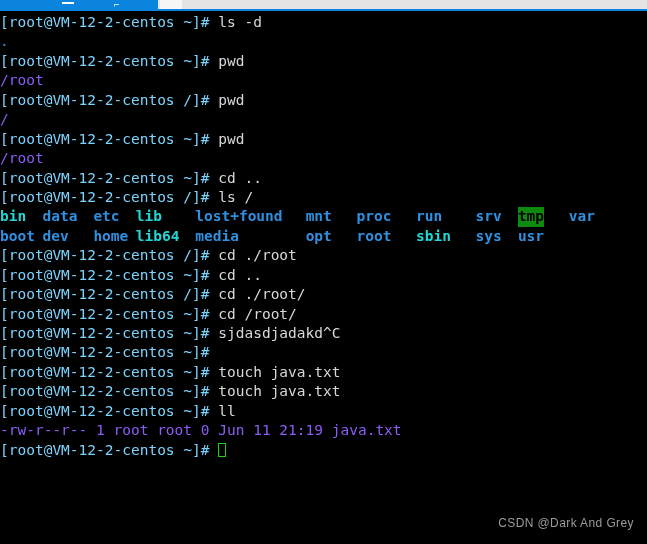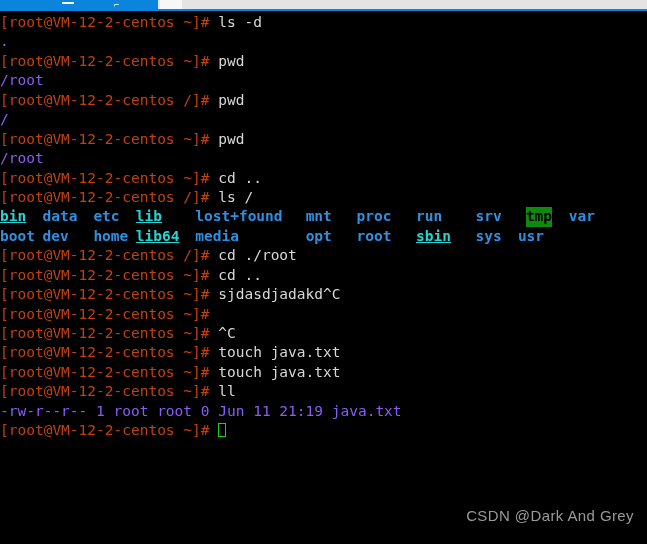--- a/index.html
+++ b/index.html
@@ -84,65 +84,64 @@
     padding: 0;
   }
   .line {
     height: 19.45px;
     line-height: 19.45px;
     font-size: 14.5px;
     white-space: pre;
     color: #cccccc;
     letter-spacing: 0px;
   }
-  .prompt   { color: #c2410c; }
+  .prompt   { color: #7dd3fc; }
   .fg-white { color: #8b5cf6; }
   .fg-dir   { color: #2f8fe0; }
   .cmd      { color: #d8d8d8; }
 
   
   .ls-row {
     height: 19.45px;
     line-height: 19.45px;
     font-size: 14.5px;
     white-space: pre;
     position: relative;
   }
   .ls-cell {
     position: absolute;
     top: 0;
     white-space: pre;
     font-weight: bold;
   }
   .c-dir  { color: #2f8fe0; }
-  .c-link { color: #24d5d5; text-decoration: underline; }
+  .c-link { color: #24d5d5; }
   .c-tmp  {
     color: #000000;
     background: #0f8a0f;
-    margin-left: 8px;
   }
 
   
   .cursor {
     display: inline-block;
     width: 8px;
     height: 14px;
     border: 1.5px solid #14d414;
     box-sizing: border-box;
     vertical-align: -2px;
   }
 
   
   #watermark {
     position: absolute;
     right: 13px;
-    bottom: 20px;
+    bottom: 14px;
     color: #9a9a9a;
     font-family: "Liberation Sans", sans-serif;
-    font-size: 15px;
+    font-size: 12px;
     letter-spacing: 0.4px;
   }
 </style>
 </head>
 <body>
 
 <div id="tabstrip">
   <div class="tab-active">
     <div class="tab-minimize"></div>
     <div class="tab-glyph">⌐</div>
@@ -160,23 +159,24 @@
     <div class="line"><span class="prompt">[root@VM-12-2-centos /]# </span><span class="cmd">pwd</span></div>
     <div class="line"><span class="fg-white">/</span></div>
     <div class="line"><span class="prompt">[root@VM-12-2-centos ~]# </span><span class="cmd">pwd</span></div>
     <div class="line"><span class="fg-white">/root</span></div>
     <div class="line"><span class="prompt">[root@VM-12-2-centos ~]# </span><span class="cmd">cd ..</span></div>
     <div class="line"><span class="prompt">[root@VM-12-2-centos /]# </span><span class="cmd">ls /</span></div>
     <div class="ls-row"><span class="ls-cell c-link" style="left: 0px;">bin</span><span class="ls-cell c-dir" style="left: 42.45px;">data</span><span class="ls-cell c-dir" style="left: 93.39px;">etc</span><span class="ls-cell c-link" style="left: 135.84px;">lib</span><span class="ls-cell c-dir" style="left: 195.27px;">lost+found</span><span class="ls-cell c-dir" style="left: 305.64px;">mnt</span><span class="ls-cell c-dir" style="left: 356.58px;">proc</span><span class="ls-cell c-dir" style="left: 416.01px;">run</span><span class="ls-cell c-dir" style="left: 475.44px;">srv</span><span class="ls-cell c-tmp" style="left: 517.89px;">tmp</span><span class="ls-cell c-dir" style="left: 568.83px;">var</span></div>
     <div class="ls-row"><span class="ls-cell c-dir" style="left: 0px;">boot</span><span class="ls-cell c-dir" style="left: 42.45px;">dev</span><span class="ls-cell c-dir" style="left: 93.39px;">home</span><span class="ls-cell c-link" style="left: 135.84px;">lib64</span><span class="ls-cell c-dir" style="left: 195.27px;">media</span><span class="ls-cell c-dir" style="left: 305.64px;">opt</span><span class="ls-cell c-dir" style="left: 356.58px;">root</span><span class="ls-cell c-link" style="left: 416.01px;">sbin</span><span class="ls-cell c-dir" style="left: 475.44px;">sys</span><span class="ls-cell c-dir" style="left: 517.89px;">usr</span></div>
     <div class="line"><span class="prompt">[root@VM-12-2-centos /]# </span><span class="cmd">cd ./root</span></div>
     <div class="line"><span class="prompt">[root@VM-12-2-centos ~]# </span><span class="cmd">cd ..</span></div>
+    <div class="line"><span class="prompt">[root@VM-12-2-centos /]# </span><span class="cmd">cd ./root/</span></div>
+    <div class="line"><span class="prompt">[root@VM-12-2-centos ~]# </span><span class="cmd">cd /root/</span></div>
     <div class="line"><span class="prompt">[root@VM-12-2-centos ~]# </span><span class="cmd">sjdasdjadakd^C</span></div>
     <div class="line"><span class="prompt">[root@VM-12-2-centos ~]# </span><span class="cmd"></span></div>
-    <div class="line"><span class="prompt">[root@VM-12-2-centos ~]# </span><span class="cmd">^C</span></div>
     <div class="line"><span class="prompt">[root@VM-12-2-centos ~]# </span><span class="cmd">touch java.txt</span></div>
     <div class="line"><span class="prompt">[root@VM-12-2-centos ~]# </span><span class="cmd">touch java.txt</span></div>
     <div class="line"><span class="prompt">[root@VM-12-2-centos ~]# </span><span class="cmd">ll</span></div>
     <div class="line"><span class="fg-white">-rw-r--r-- 1 root root 0 Jun 11 21:19 java.txt</span></div>
     <div class="line"><span class="prompt">[root@VM-12-2-centos ~]# </span><span class="cmd"></span><span class="cursor"></span></div>
   </div>
 
 <div id="watermark">CSDN @Dark And Grey</div>
 
 </body></html>

